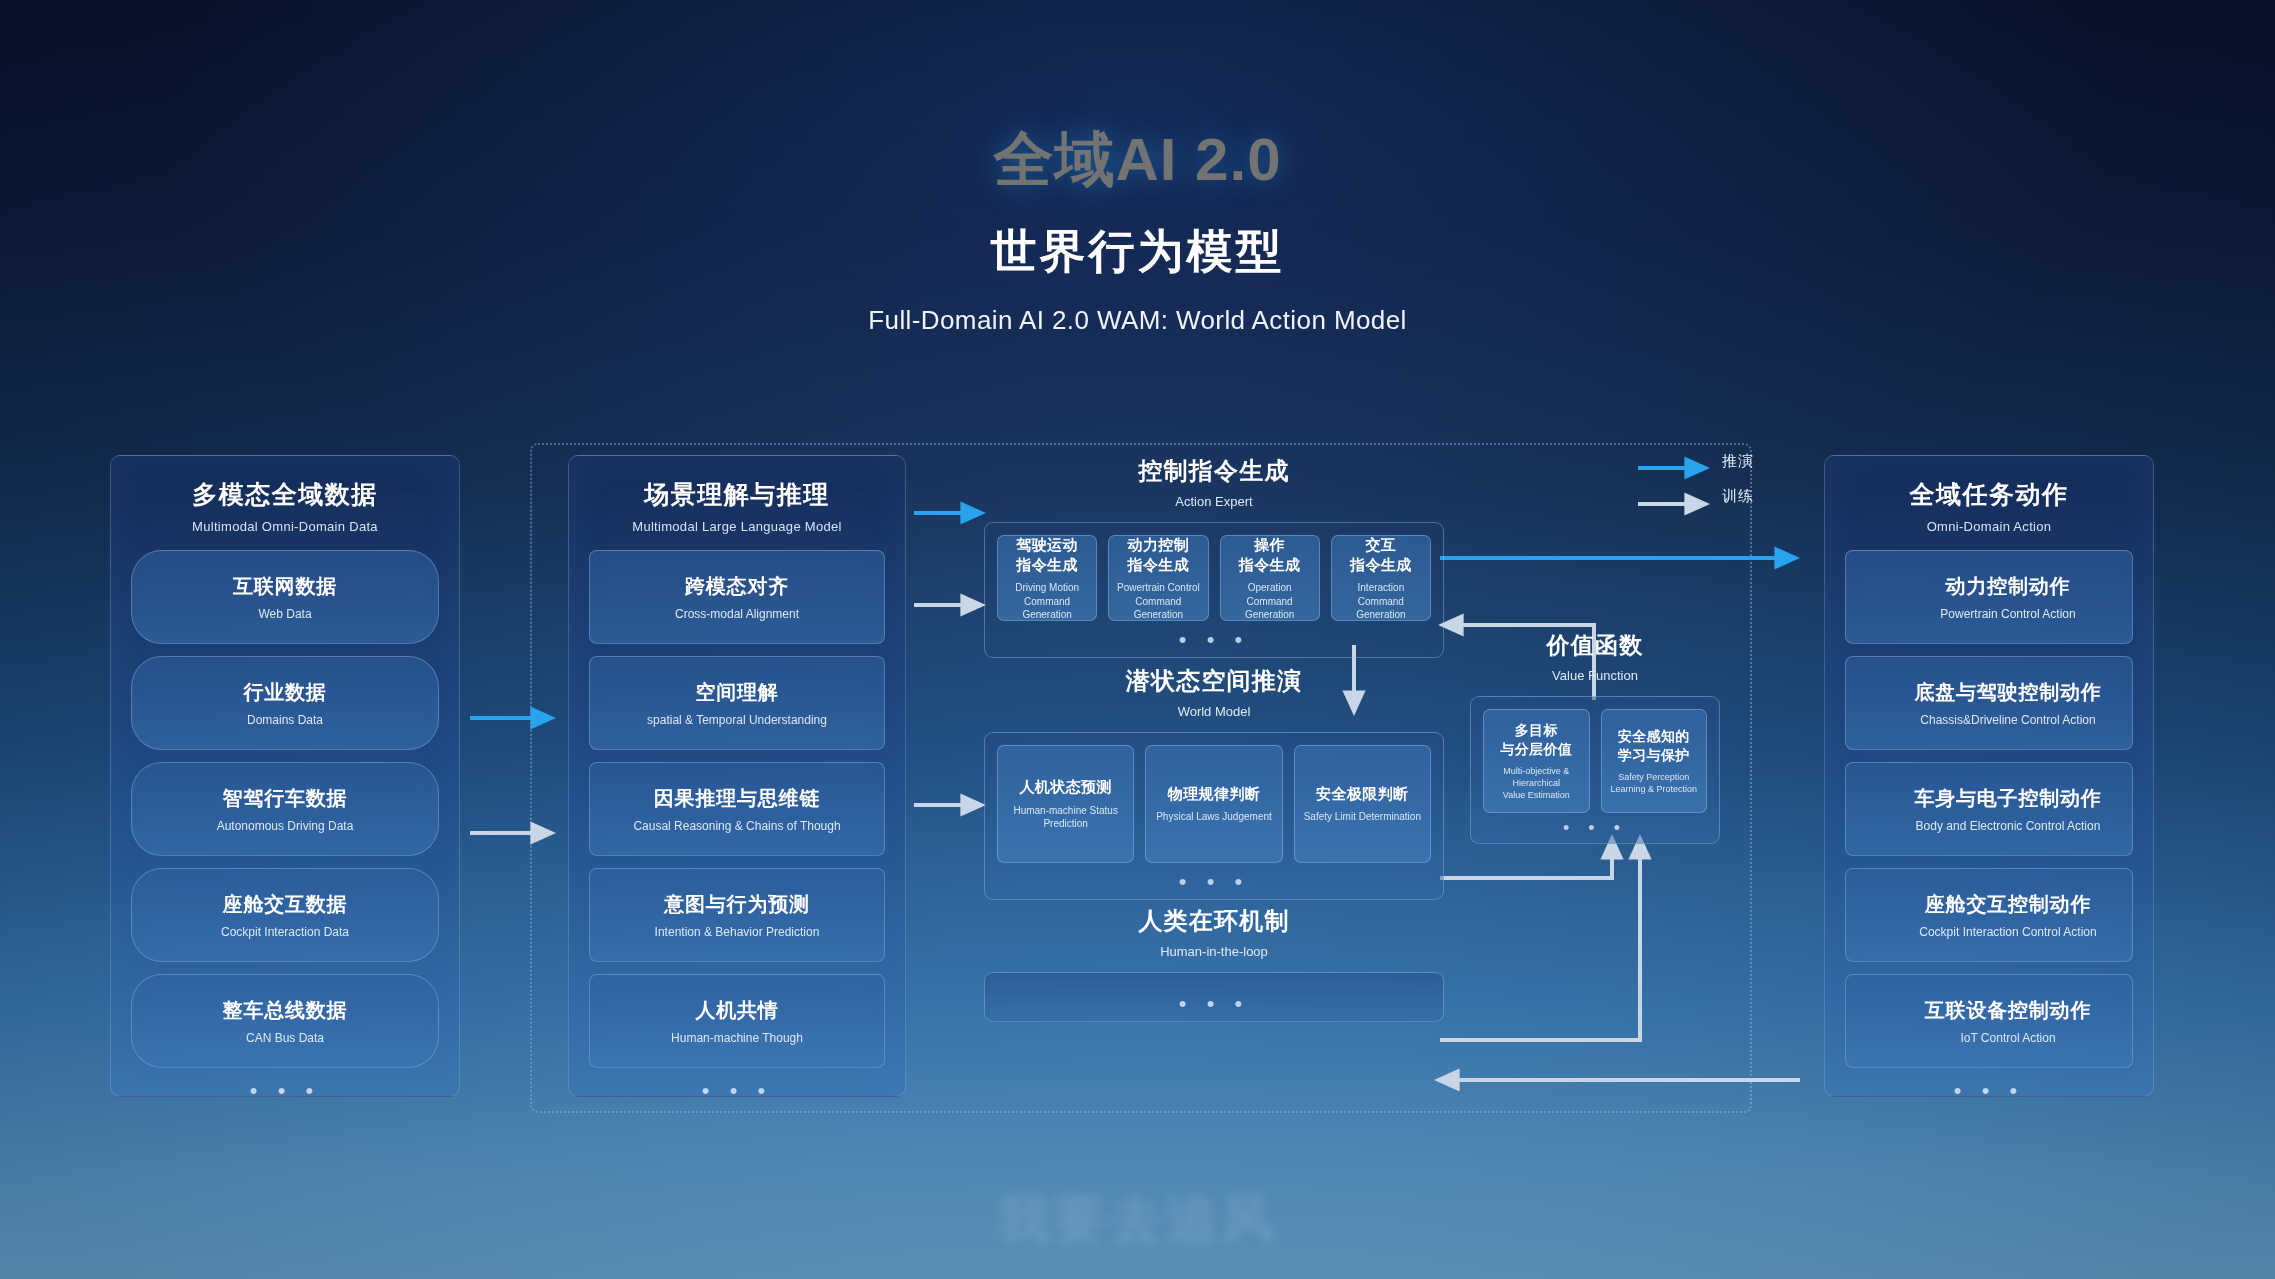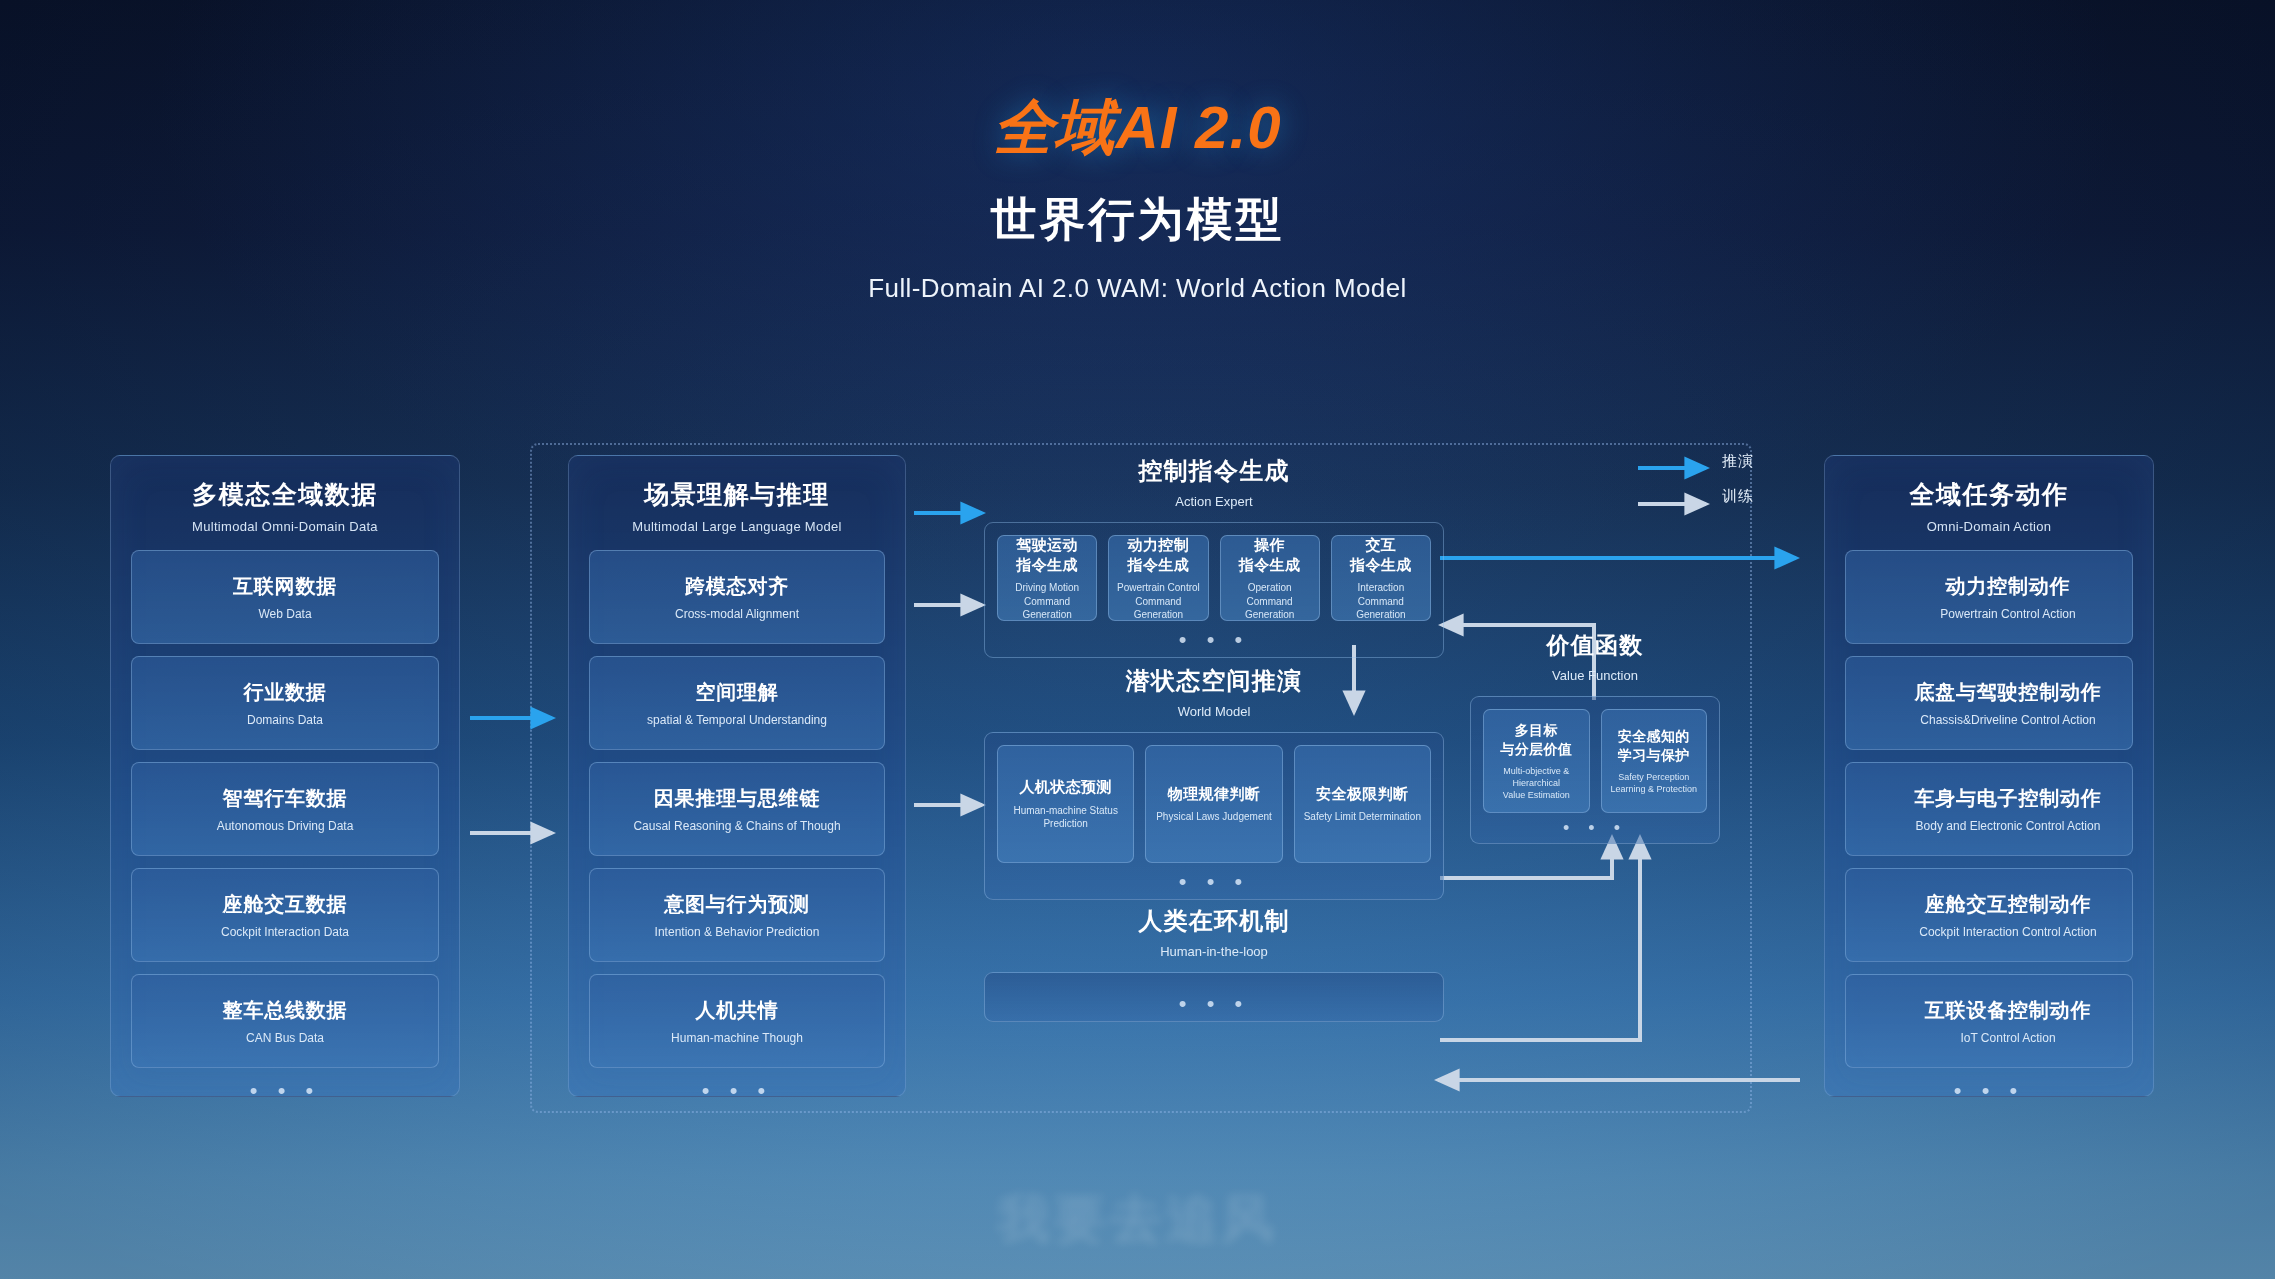--- a/index.html
+++ b/index.html
@@ -38,25 +38,24 @@
     font-size: 52px; font-weight: 700;
     letter-spacing: 4px;
     text-align: center;
     filter: blur(5px);
     user-select: none;
   }
 
   
   .titles { position: absolute; top: 0; left: 0; width: 2275px; text-align: center; }
   .t-main {
-    margin-top: 88px;
+    margin-top: 120px;
     font-size: 60px; font-weight: 700; letter-spacing: 1px;
-    color: #f97316;
+    color: #737373;
     text-shadow: 0 0 28px rgba(39,169,247,0.45);
-    font-style: italic;
   }
   .t-sub {
     margin-top: 20px;
     font-size: 46px; font-weight: 700; color: #ffffff; letter-spacing: 3px;
   }
   .t-en {
     margin-top: 22px;
     font-size: 26px; font-weight: 400; color: #eef4fb; letter-spacing: 0.4px;
   }
 
@@ -83,21 +82,21 @@
   .card {
     border: 1px solid rgba(160,200,240,0.35);
     border-radius: 8px;
     background: linear-gradient(180deg, rgba(48,96,160,0.55) 0%, rgba(62,120,184,0.50) 100%);
     text-align: center;
     padding: 16px 6px;
     margin-bottom: 12px;
   }
   .card .cn { font-size: 20px; font-weight: 700; color: #fff; letter-spacing: .8px; }
   .card .en { font-size: 12px; color: #dbe9f8; margin-top: 7px; }
-  .col.data .card   { height: 94px; display:flex; flex-direction:column; justify-content:center; }
+  .col.data .card   { height: 94px; display:flex; flex-direction:column; justify-content:center;border-radius:31px; }
   .col.mllm .card   { height: 94px; display:flex; flex-direction:column; justify-content:center; }
   .col.action .card { height: 94px; display:flex; flex-direction:column; justify-content:center;padding-left:44px; }
 
   .ellipsis { text-align: center; color: rgba(225,238,252,0.8); font-size: 22px; letter-spacing: 7px; line-height: 1; margin-top: 2px; }
 
   
   .core-dashed {
     position: absolute; left: 530px; top: 443px; width: 1222px; height: 670px;
     border: 2px dotted rgba(150,185,235,0.45);
     border-radius: 8px;

